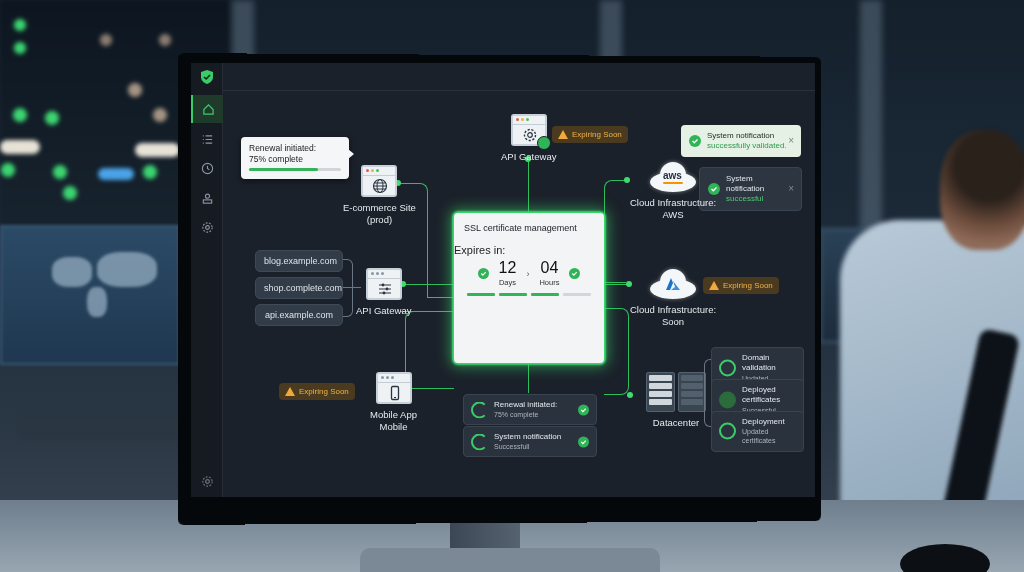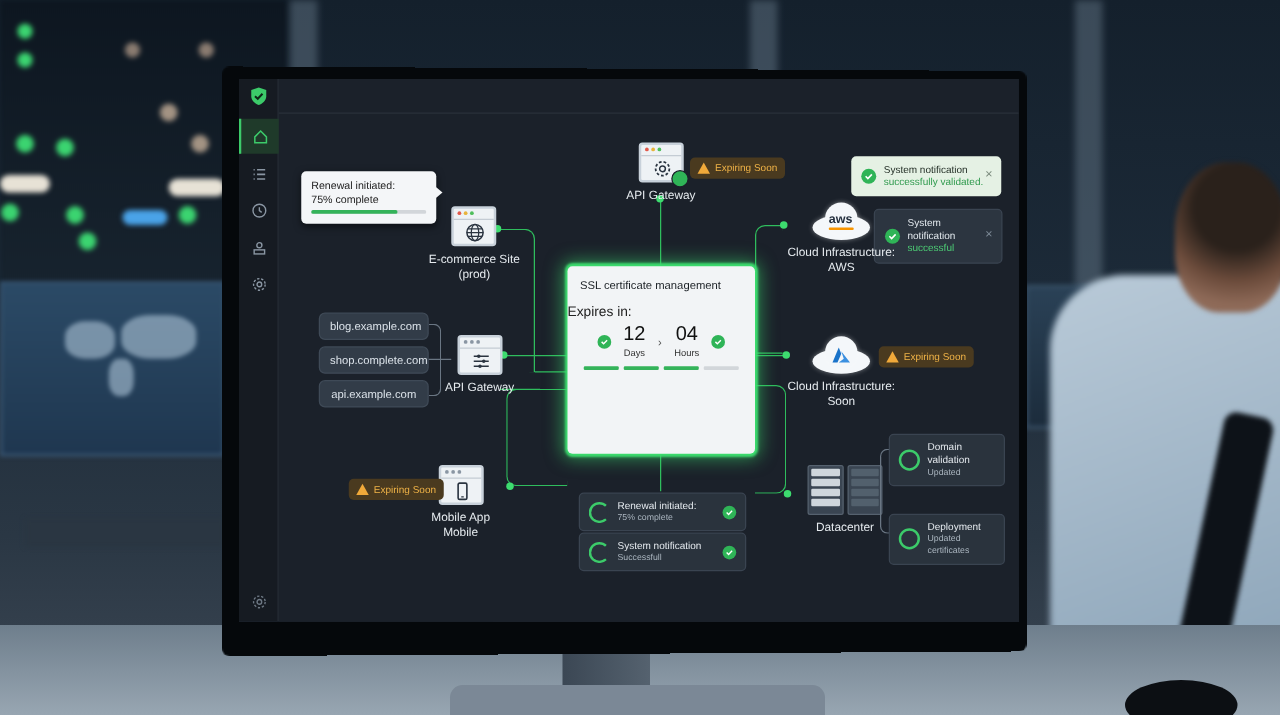--- a/index.html
+++ b/index.html
@@ -286,21 +286,21 @@
       <svg viewBox="0 0 16 16">
           <path d="M2 4h12M2 8h12M2 12h12" stroke="#2a3440" stroke-width="1.1"></path>
           <circle cx="6" cy="4" r="1.4" fill="#2a3440"></circle>
           <circle cx="10" cy="8" r="1.4" fill="#2a3440"></circle>
           <circle cx="7" cy="12" r="1.4" fill="#2a3440"></circle>
         </svg>
     </div>
     <div class="node-label">API Gateway</div>
   </div>
 
-  <div class="node" style="left:154px;top:309px;">
+  <div class="node" style="left:179px;top:309px;">
     <div class="node-win">
       <div class="dots">
           <i style="background:#8a96a3"></i>
           <i style="background:#8a96a3"></i>
           <i style="background:#8a96a3"></i>
         </div>
       <div class="bar"></div>
       <svg viewBox="0 0 16 16">
           <rect x="4.5" y="1.5" width="7" height="13" rx="1.2" stroke="#2a3440" stroke-width="1.3" fill="none"></rect>
           <path d="M7 12.5h2" stroke="#2a3440" stroke-width="1.1"></path>
@@ -418,20 +418,25 @@
     </div>
     <div class="node-label">Datacenter</div>
   </div>
   <div class="wire" style="left:513px;top:296px;width:8px;height:68px;border-top-width:1px;border-left-width:1px;border-bottom-width:1px;border-color:#6a7683;border-radius:6px 0 0 6px;"></div>
 
   <div class="status-card" style="left:520px;top:284px;width:93px;">
     <span class="ring"></span>
     <div>Domain validation</div>
     <div class="sub">Updated</div>
   </div>
+  <div class="status-card" style="left:520px;top:316px;width:93px;">
+    <span class="ring" style="background:#2b6b3c;border-color:#2b6b3c;"></span>
+    <div>Deployed certificates</div>
+    <div class="sub">Successful</div>
+  </div>
   <div class="status-card" style="left:520px;top:348px;width:93px;">
     <span class="ring"></span>
     <div>Deployment</div>
     <div class="sub">Updated certificates</div>
   </div>
 
   <div class="status-card" style="left:272px;top:331px;width:134px;">
     <span class="ring partial"></span>
     <div>Renewal initiated:</div>
     <div class="sub">75% complete</div>

